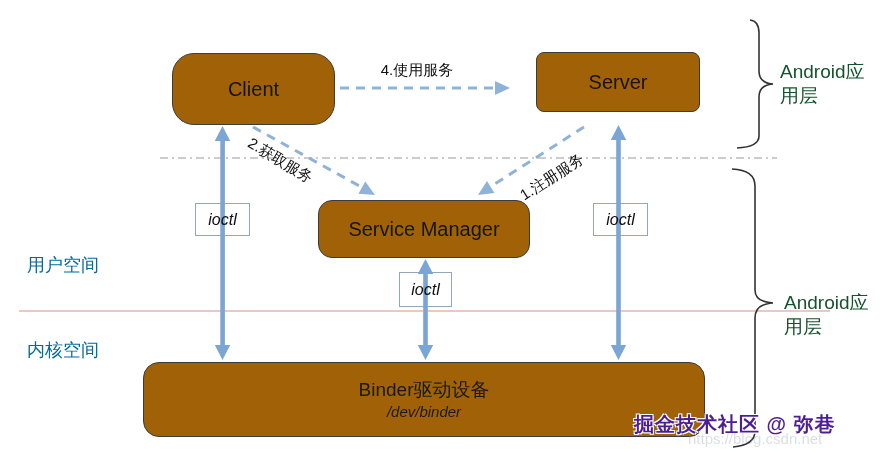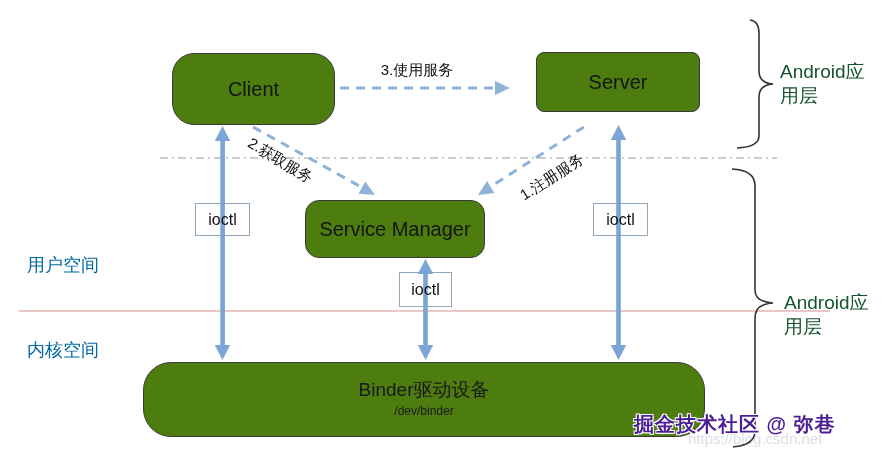--- a/index.html
+++ b/index.html
@@ -2,42 +2,42 @@
 <html><head>
 <meta charset="utf-8">
 <style>
   html,body{margin:0;padding:0;background:#ffffff;}
   .stage{
     position:relative;width:888px;height:458px;background:#ffffff;overflow:hidden;
     font-family:"Liberation Sans","DejaVu Sans",sans-serif;color:#1a1a1a;
   }
   
   .node{
-    position:absolute;background:#4d7c0f;border:1.6px solid #3b3b3b;
+    position:absolute;background:#a16207;border:1.6px solid #3b3b3b;
     display:flex;align-items:center;justify-content:center;text-align:center;
     box-sizing:border-box;z-index:1;
   }
   .node-label{font-size:20px;color:#141414;}
   .node.client{left:172px;top:53px;width:163px;height:72px;border-radius:22px;}
   .node.server{left:514px;top:52px;width:164px;height:60px;border-radius:8px;margin-left:22px;}
-  .node.sm{left:305px;top:200px;width:180px;height:58px;border-radius:14px;}
-  .node.binder{left:143px;top:362px;width:562px;height:75px;border-radius:28px;flex-direction:column;}
+  .node.sm{left:318px;top:200px;width:212px;height:58px;border-radius:14px;}
+  .node.binder{left:143px;top:362px;width:562px;height:75px;border-radius:16px;flex-direction:column;}
   .binder-line1{font-size:19px;line-height:23px;}
-  .binder-line2{font-size:12px;line-height:21px;}
+  .binder-line2{font-size:15px;line-height:21px;font-style:italic;}
   
   .ioctl-box{
     position:absolute;background:#ffffff;border:1px solid #93a7bb;box-sizing:border-box;z-index:1;
   }
   .ioctl-box.c{left:195px;top:203px;width:55px;height:33px;}
   .ioctl-box.m{left:399px;top:272px;width:53px;height:35px;}
   .ioctl-box.s{left:593px;top:203px;width:55px;height:33px;}
   
   .ioctl-label{
     position:absolute;z-index:3;font-size:16px;color:#101010;
-    display:flex;align-items:center;justify-content:center;
+    display:flex;align-items:center;justify-content:center;font-style:italic;
   }
   .ioctl-label.c{left:195px;top:203px;width:55px;height:33px;}
   .ioctl-label.m{left:399px;top:272px;width:53px;height:35px;}
   .ioctl-label.s{left:593px;top:203px;width:55px;height:33px;}
   svg.overlay{position:absolute;left:0;top:0;z-index:2;}
   
   .edge-label{position:absolute;z-index:3;font-size:15px;color:#111;white-space:nowrap;}
   .edge-label.use{left:372px;top:61px;width:90px;text-align:center;}
   .edge-label.get{left:254px;top:134px;transform:rotate(31deg);transform-origin:left top;}
   .edge-label.reg{left:527px;top:186px;transform:rotate(-33deg);transform-origin:left bottom;}
@@ -120,21 +120,21 @@
     </g>
 
     <path d="M 750 20 Q 759 21 759 33 L 759 71 Q 759 83 773 84 Q 759 85 759 97 L 759 136 Q 759 147 737 148" fill="none" stroke="#333" stroke-width="1.6"></path>
     <path d="M 732 169 Q 755 170 755 186 L 755 290 Q 755 302 773 303 Q 755 304 755 318 L 755 431 Q 755 445 733 447" fill="none" stroke="#333" stroke-width="1.6"></path>
   </svg>
 
   <span class="ioctl-label c">ioctl</span>
   <span class="ioctl-label m">ioctl</span>
   <span class="ioctl-label s">ioctl</span>
 
-  <span class="edge-label use">3.使用服务</span>
+  <span class="edge-label use">4.使用服务</span>
   <span class="edge-label get">2.获取服务</span>
   <span class="edge-label reg">1.注册服务</span>
 
   <span class="space-label user">用户空间</span>
   <span class="space-label kernel">内核空间</span>
 
   <div class="layer-label app">Android应用层</div>
   <div class="layer-label platform">Android应用层</div>
 
   <div class="watermark">掘金技术社区 @ 弥巷</div>

